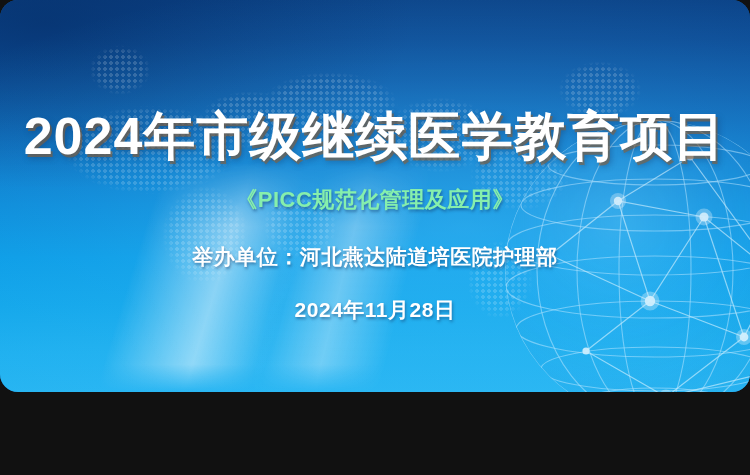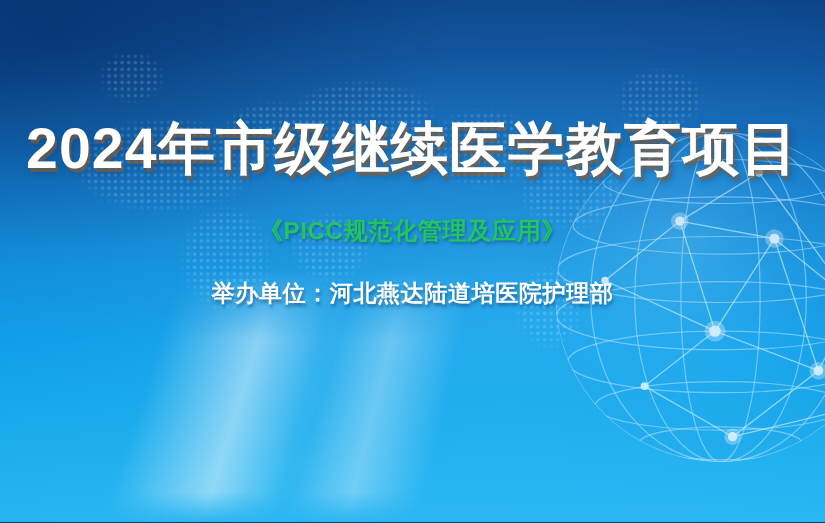--- a/index.html
+++ b/index.html
@@ -1,21 +1,22 @@
 <!DOCTYPE html>
 <html><head>
 <meta charset="utf-8">
 <style>
   html,body{margin:0;padding:0;background:#111;}
   #banner{
     position:relative;
-    width:750px;height:475px;
+    width:750px;height:392px;
     overflow:hidden;
     font-family:"Liberation Sans","DejaVu Sans",sans-serif;
     background:#0f4f96;
+    border-radius:18px;
   }
 
   
   .layer{position:absolute;inset:0;}
 
   #bg-base{
     background:
       linear-gradient(180deg,
         #0c4489 0%,
         #0d4c96 10%,
@@ -92,24 +93,24 @@
   #main-title{
     font-size:52px;
     font-weight:700;
     color:#ffffff;
     letter-spacing:1px;
     line-height:1.08;
     text-shadow:2px 3px 0 rgba(150,92,40,.55), 3px 4px 6px rgba(20,60,110,.45);
     white-space:nowrap;
   }
   #subtitle{
-    margin-top:31px;
+    margin-top:21px;
     font-size:22px;
     font-weight:700;
-    color:#22c55e;
+    color:#86efac;
     letter-spacing:.5px;
     text-shadow:1px 2px 3px rgba(18,58,108,.55);
     white-space:nowrap;
   }
   #organizer{
     margin-top:28px;
     font-size:21px;
     font-weight:700;
     color:#ffffff;
     letter-spacing:.5px;
@@ -249,15 +250,16 @@
       </g>
     </svg>
   </div>
 
   <div id="streaks"></div>
 
   <div id="content">
     <div id="main-title">2024年市级继续医学教育项目</div>
     <div id="subtitle">《PICC规范化管理及应用》</div>
     <div id="organizer">举办单位：河北燕达陆道培医院护理部</div>
+    <div id="event-date">2024年11月28日</div>
   </div>
 
 </div>
 
 </body></html>

